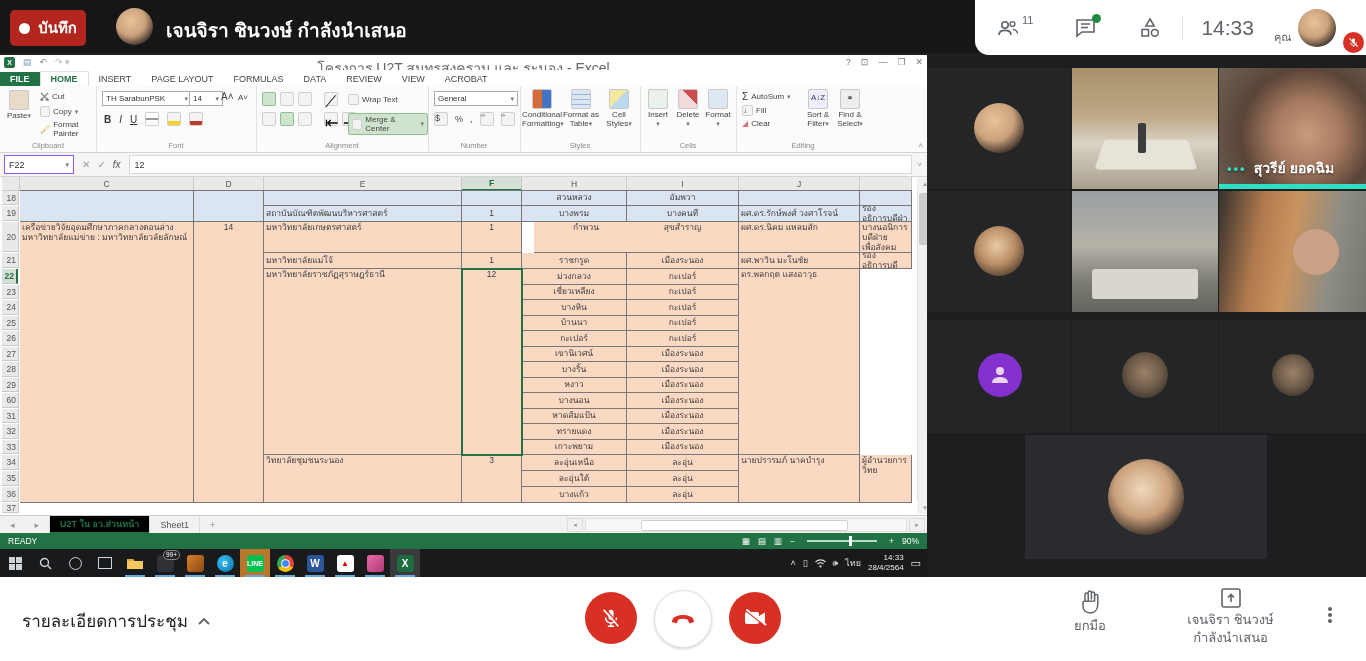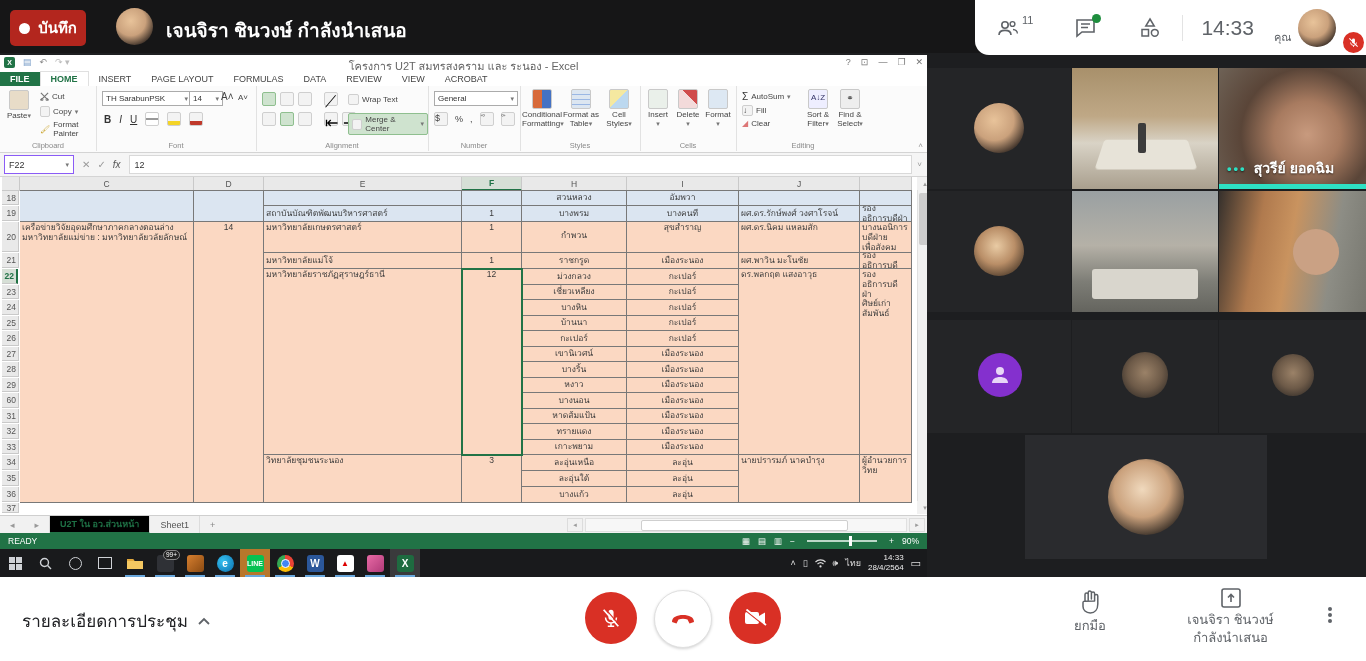--- a/index.html
+++ b/index.html
@@ -21,21 +21,21 @@
   .pill-div{width:1px;height:26px;background:#e3e3e3;}
   #pill-clock{font-size:21px;color:#5f6368;margin:0 18px;}
   #you-lbl{font-size:11px;color:#5f6368;margin:18px 6px 0 2px;}
   #pill-avatar{width:38px;height:38px;margin-right:4px;}
   #mic-badge{right:2px;top:32px;width:21px;height:21px;border-radius:50%;background:#d93025;
              display:flex;align-items:center;justify-content:center;}
   .gdot{position:absolute;right:-4px;top:-4px;width:9px;height:9px;border-radius:50%;background:#1e8e3e;}
   
   #excel{left:0;top:55px;width:927px;height:494px;background:#fff;z-index:10;font-family:"Liberation Sans",sans-serif;}
   #xl-titlebar{left:0;top:0;width:927px;height:15px;background:#fff;border-bottom:1px solid #e6e6e6;}
-  #xl-title{left:0;right:0;top:2px;text-align:center;font-size:11px;color:#666;}
+  #xl-title{left:0;right:0;top:2px;text-align:center;font-size:14px;color:#666;}
   .xl-qat{left:4px;top:2px;display:flex;gap:8px;font-size:9px;color:#217346;}
   .xl-winbtns{right:4px;top:2px;display:flex;gap:10px;font-size:9px;color:#777;}
   #xl-tabs{left:0;top:15px;width:927px;height:16px;background:#fff;display:flex;align-items:flex-end;}
   .xl-tab{font-size:9px;color:#444;padding:2px 10px;cursor:pointer;}
   .xl-tab.file{background:#217346;color:#fff;font-weight:bold;}
   .xl-tab.active{color:#217346;font-weight:bold;border:1px solid #e0e0e0;border-bottom:none;background:#fff;}
   #ribbon{left:0;top:31px;width:927px;height:66px;background:#fbfbfb;border-bottom:1px solid #d4d4d4;}
   .grp{position:absolute;top:0;height:65px;border-right:1px solid #e2e2e2;}
   .grp-cap{position:absolute;bottom:1px;left:0;right:0;text-align:center;font-size:7.5px;color:#8a8a8a;}
   .rbtn{position:absolute;font-size:8px;color:#444;text-align:center;cursor:pointer;}
@@ -397,21 +397,21 @@
         <div class="cell fill-p" style="left: 264px; top: 92px; width: 198px; height: 186px; position: absolute; align-items: flex-start; justify-content: flex-start; padding-top: 1px;">มหาวิทยาลัยราชภัฏสุราษฎร์ธานี</div>
         <div class="cell fill-p" style="left: 264px; top: 278px; width: 198px; height: 48px; position: absolute; align-items: flex-start; justify-content: flex-start; padding-top: 1px;">วิทยาลัยชุมชนระนอง</div>
         <div class="cell fill-b" style="left: 462px; top: 14px; width: 60px; height: 15px; position: absolute; align-items: center; justify-content: center;"></div>
         <div class="cell fill-b" style="left: 462px; top: 29px; width: 60px; height: 16px; position: absolute; align-items: center; justify-content: center;">1</div>
         <div class="cell fill-p" style="left: 462px; top: 45px; width: 60px; height: 31px; position: absolute; align-items: center; justify-content: flex-start; padding-top: 1px;">1</div>
         <div class="cell fill-p" style="left: 462px; top: 76px; width: 60px; height: 16px; position: absolute; align-items: center; justify-content: center;">1</div>
         <div class="cell fill-p sel" style="left: 462px; top: 92px; width: 60px; height: 186px; position: absolute; align-items: center; justify-content: flex-start; padding-top: 1px;">12</div>
         <div class="cell fill-p" style="left: 462px; top: 278px; width: 60px; height: 48px; position: absolute; align-items: center; justify-content: flex-start; padding-top: 1px;">3</div>
         <div class="cell fill-b" style="left: 522px; top: 14px; width: 105px; height: 15px; position: absolute; align-items: center; justify-content: center;">สวนหลวง</div>
         <div class="cell fill-b" style="left: 522px; top: 29px; width: 105px; height: 16px; position: absolute; align-items: center; justify-content: center;">บางพรม</div>
-        <div class="cell fill-p" style="left: 522px; top: 45px; width: 105px; height: 31px; position: absolute; align-items: center; justify-content: flex-start; padding-top: 9px;">กำพวน</div>
+        <div class="cell fill-p" style="left: 534px; top: 45px; width: 105px; height: 31px; position: absolute; align-items: center; justify-content: flex-start; padding-top: 1px;">กำพวน</div>
         <div class="cell fill-p" style="left: 522px; top: 76px; width: 105px; height: 16px; position: absolute; align-items: center; justify-content: center;">ราชกรูด</div>
         <div class="cell fill-p" style="left: 522px; top: 92px; width: 105px; height: 16px; position: absolute; align-items: center; justify-content: center;">ม่วงกลวง</div>
         <div class="cell fill-p" style="left: 522px; top: 108px; width: 105px; height: 15px; position: absolute; align-items: center; justify-content: center;">เชี่ยวเหลียง</div>
         <div class="cell fill-p" style="left: 522px; top: 123px; width: 105px; height: 16px; position: absolute; align-items: center; justify-content: center;">บางหิน</div>
         <div class="cell fill-p" style="left: 522px; top: 139px; width: 105px; height: 15px; position: absolute; align-items: center; justify-content: center;">บ้านนา</div>
         <div class="cell fill-p" style="left: 522px; top: 154px; width: 105px; height: 16px; position: absolute; align-items: center; justify-content: center;">กะเปอร์</div>
         <div class="cell fill-p" style="left: 522px; top: 170px; width: 105px; height: 15px; position: absolute; align-items: center; justify-content: center;">เขานิเวศน์</div>
         <div class="cell fill-p" style="left: 522px; top: 185px; width: 105px; height: 16px; position: absolute; align-items: center; justify-content: center;">บางริ้น</div>
         <div class="cell fill-p" style="left: 522px; top: 201px; width: 105px; height: 15px; position: absolute; align-items: center; justify-content: center;">หงาว</div>
         <div class="cell fill-p" style="left: 522px; top: 216px; width: 105px; height: 16px; position: absolute; align-items: center; justify-content: center;">บางนอน</div>
@@ -446,24 +446,20 @@
         <div class="cell fill-p" style="left: 739px; top: 76px; width: 121px; height: 16px; position: absolute; align-items: flex-start; justify-content: center;">ผศ.พาวิน มะโนชัย</div>
         <div class="cell fill-p" style="left: 739px; top: 278px; width: 121px; height: 48px; position: absolute; align-items: flex-start; justify-content: flex-start; padding-top: 1px;">นายปรารมภ์ นาคบำรุง</div>
         <div class="cell fill-p" style="left: 739px; top: 92px; width: 121px; height: 186px; position: absolute; align-items: flex-start; justify-content: flex-start; padding-top: 1px;">ดร.พลกฤต แสงอาวุธ</div>
         <div class="cell fill-b" style="left: 860px; top: 14px; width: 52px; height: 15px; position: absolute; align-items: center; justify-content: center;"></div>
         <div class="cell fill-b" style="left: 860px; top: 29px; width: 52px; height: 16px; position: absolute; align-items: flex-start; justify-content: center;">รองอธิการบดีฝ่า</div>
         <div class="cell fill-p" style="left: 860px; top: 45px; width: 52px; height: 31px; position: absolute; align-items: flex-start; justify-content: flex-start; padding-top: 1px;">
           <div>บางนอนิการบดีฝ่าย</div>
           <div>เพื่อสังคม</div>
         </div>
         <div class="cell fill-p" style="left: 860px; top: 76px; width: 52px; height: 16px; position: absolute; align-items: flex-start; justify-content: center;">รองอธิการบดี</div>
-        <div class="cell fill-p" style="left: 860px; top: 92px; width: 52px; height: 186px; position: absolute; align-items: flex-start; justify-content: flex-start; padding-top: 1px;">
-          <div>รองอธิการบดี ฝ่า</div>
-          <div>ศิษย์เก่าสัมพันธ์</div>
-        </div>
         <div class="cell fill-p" style="left: 860px; top: 278px; width: 52px; height: 48px; position: absolute; align-items: flex-start; justify-content: flex-start; padding-top: 1px;">ผู้อำนวยการวิทย</div>
         <div style="left: 20px; top: 13px; width: 892px; height: 1px; background: rgb(120, 120, 120); position: absolute;"></div>
         <div style="left: 917px; top: 0px; width: 16px; height: 337px; background: rgb(241, 241, 241); border-left: 1px solid rgb(224, 224, 224); position: absolute;"></div>
         <div class="scr-arrow" style="left: 917px; top: 0px; width: 16px; height: 13px; position: absolute;">▴</div>
         <div class="scr-thumb" style="left: 919px; top: 16px; width: 12px; height: 52px; position: absolute;"></div>
         <div class="scr-arrow" style="left: 917px; top: 324px; width: 16px; height: 13px; position: absolute;">▾</div>
       </div>
 
     <div class="abs" id="sheettabs">
       <div class="stab" style="border-right:none;color:#999;">◂</div>

